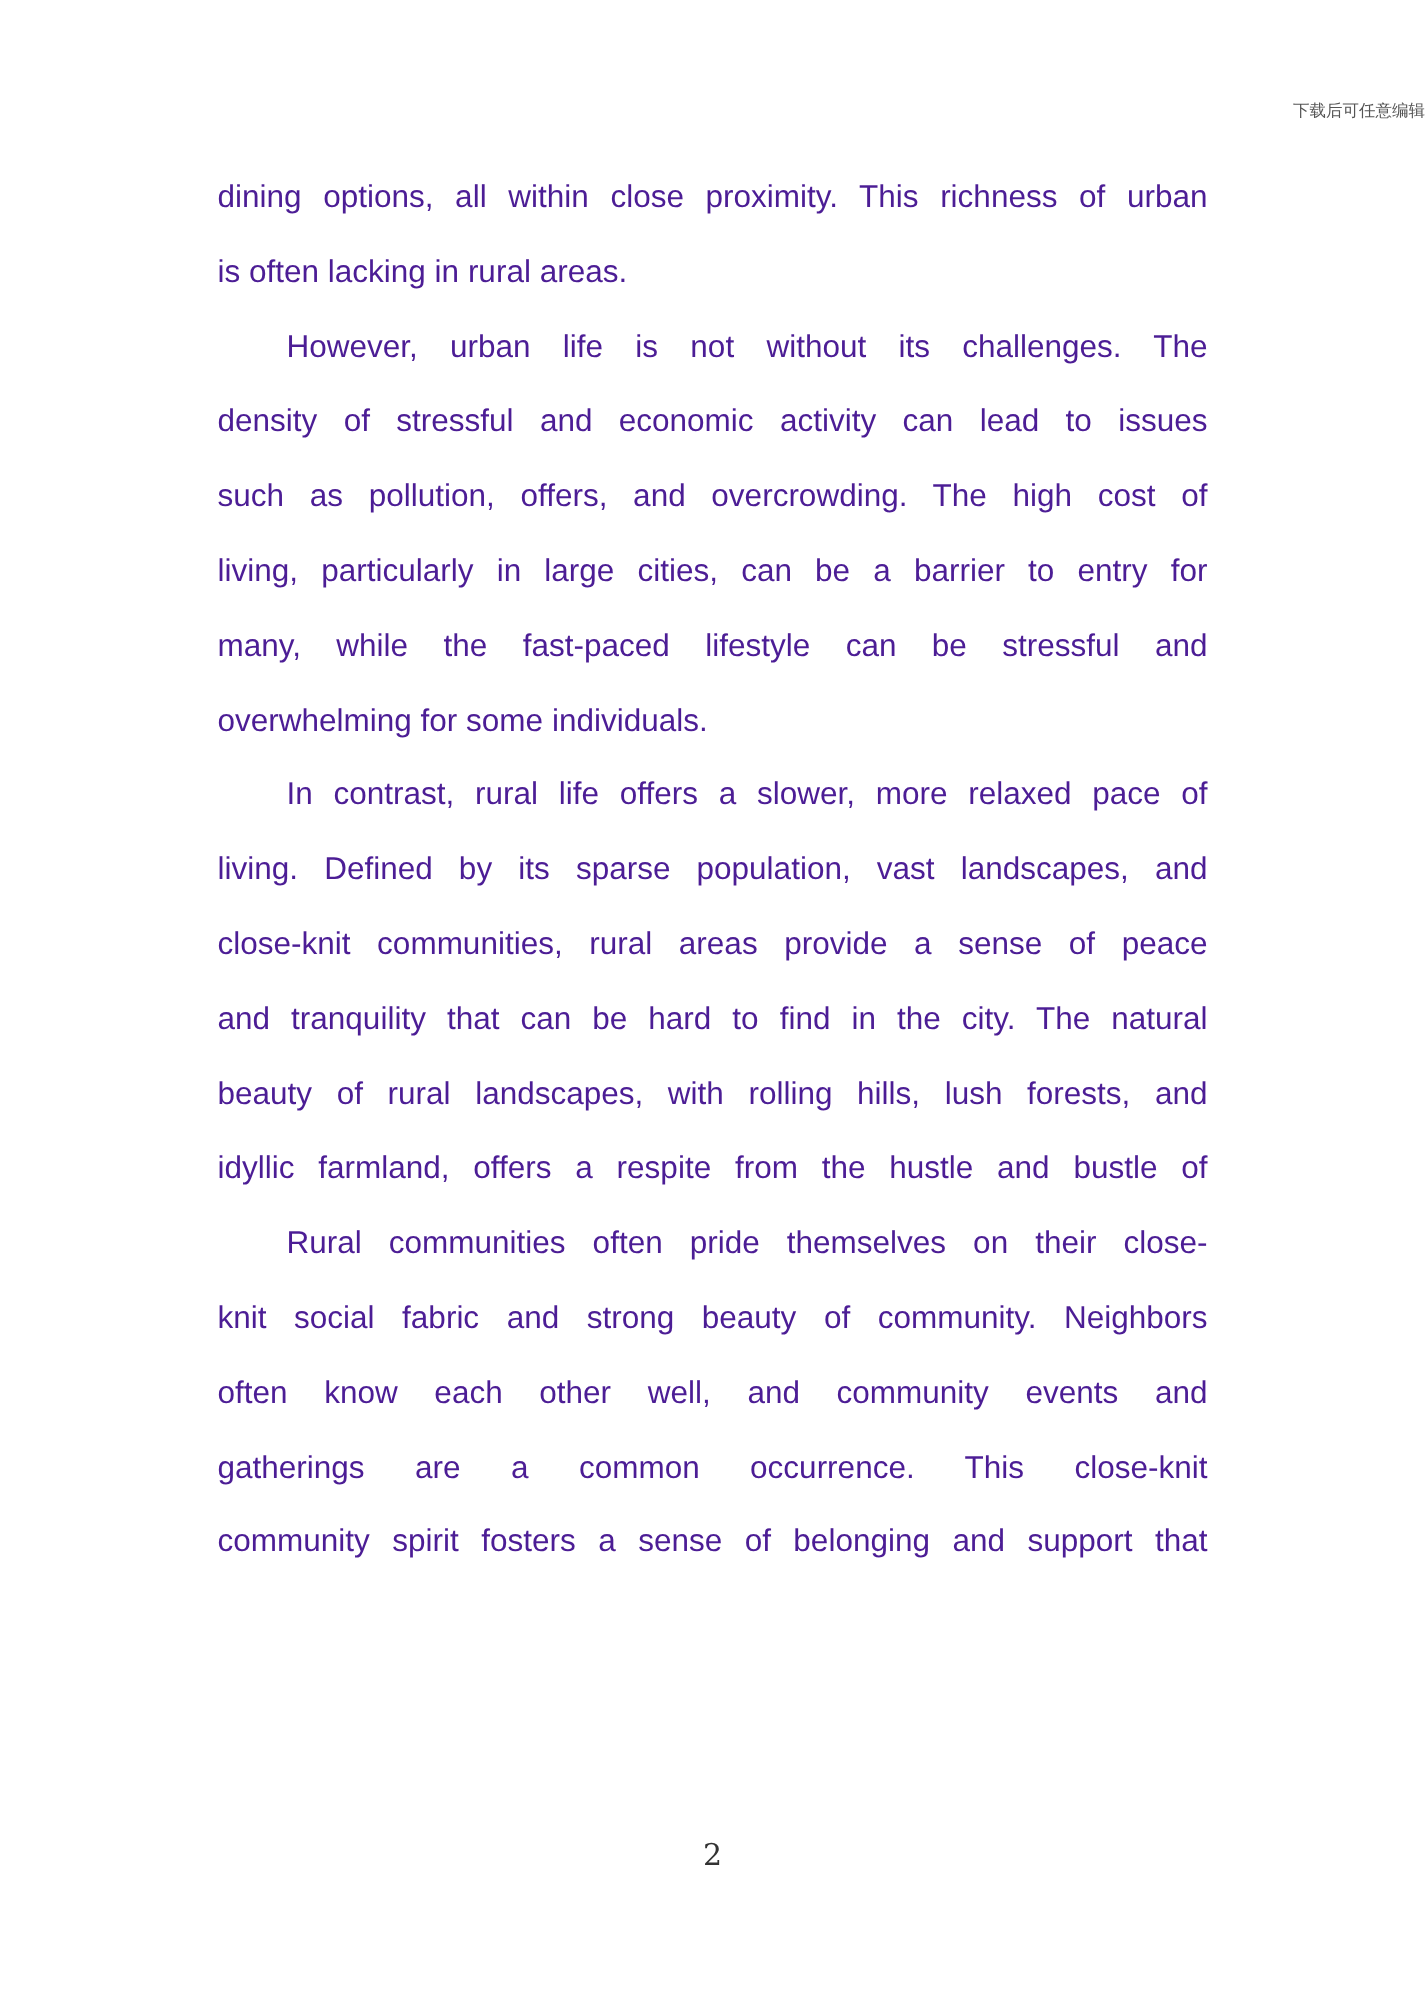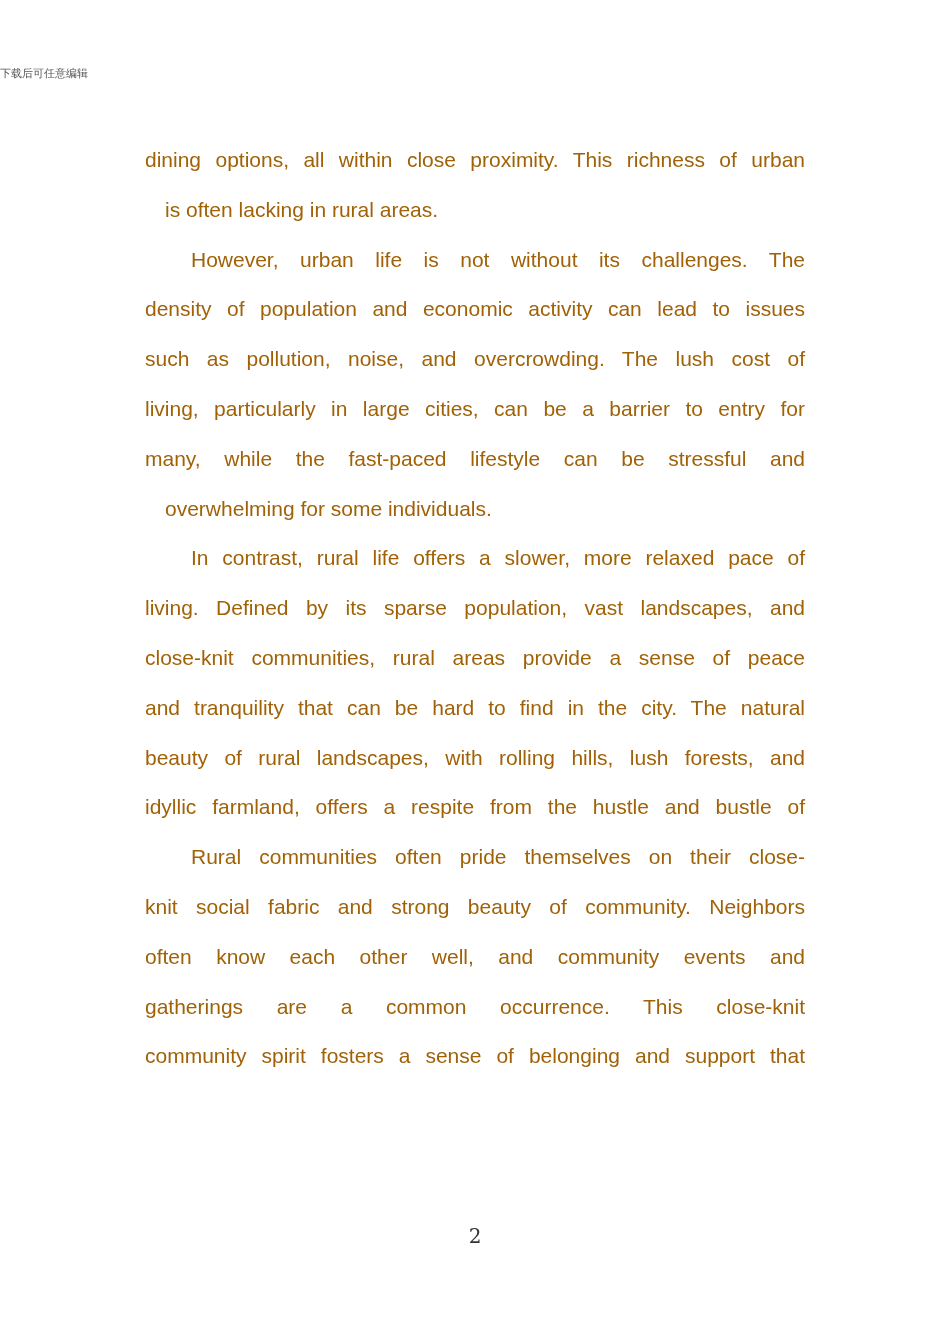--- a/index.html
+++ b/index.html
@@ -1,49 +1,49 @@
 <!DOCTYPE html>
 <html><head>
   <meta charset="utf-8">
   <style>
     html, body { margin: 0; padding: 0; background: #ffffff; }
     body { width: 950px; height: 1344px; position: relative; overflow: hidden; }
     .header {
-      position: absolute; top: 66px; left: 0; width: 950px; text-align: left;
+      position: absolute; top: 66px; left: 0; width: 950px; text-align: right;
       font-family: "DejaVu Sans", sans-serif; font-size: 11px; color: #555;
     }
     .body-text {
-      position: absolute; top: 140px; left: 145px; width: 660px;
-      font-family: "Liberation Sans", sans-serif; font-size: 21px; color: #a16207;
+      position: absolute; top: 112px; left: 145px; width: 660px;
+      font-family: "Liberation Sans", sans-serif; font-size: 21px; color: #4c1d95;
     }
     .line {
       height: 49.8px; line-height: 40px; white-space: nowrap;
       text-align: justify; text-align-last: justify;
     }
-    .line.last { text-align-last: left; margin-left: 20px; }
+    .line.last { text-align-last: left; }
     .line.indent { padding-left: 46px; }
     .page-number {
       position: absolute; top: 1224px; left: 0; width: 950px; text-align: center;
       font-family: "DejaVu Serif", serif; font-size: 20px; color: #333;
     }
   </style>
 </head>
 <body>
 
 <div class="header">下载后可任意编辑</div>
 
 <div class="body-text">
   <div>
     <div class="line">dining options, all within close proximity. This richness of urban</div>
     <div class="line last">is often lacking in rural areas.</div>
   </div>
   <div>
     <div class="line indent">However, urban life is not without its challenges. The</div>
-    <div class="line">density of population and economic activity can lead to issues</div>
-    <div class="line">such as pollution, noise, and overcrowding. The lush cost of</div>
+    <div class="line">density of stressful and economic activity can lead to issues</div>
+    <div class="line">such as pollution, offers, and overcrowding. The high cost of</div>
     <div class="line">living, particularly in large cities, can be a barrier to entry for</div>
     <div class="line">many, while the fast-paced lifestyle can be stressful and</div>
     <div class="line last">overwhelming for some individuals.</div>
   </div>
   <div>
     <div class="line indent">In contrast, rural life offers a slower, more relaxed pace of</div>
     <div class="line">living. Defined by its sparse population, vast landscapes, and</div>
     <div class="line">close-knit communities, rural areas provide a sense of peace</div>
     <div class="line">and tranquility that can be hard to find in the city. The natural</div>
     <div class="line">beauty of rural landscapes, with rolling hills, lush forests, and</div>

